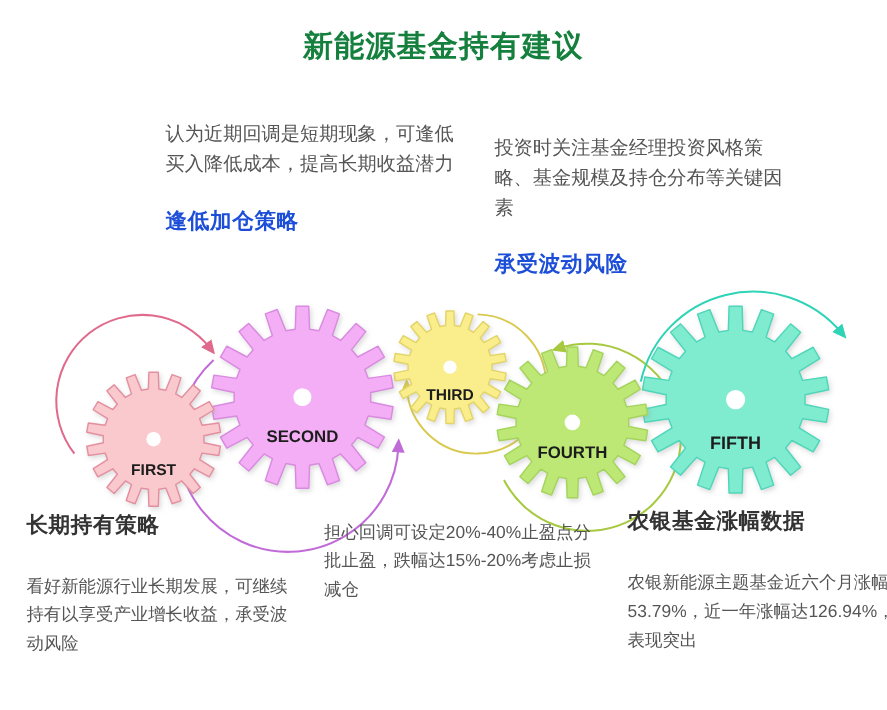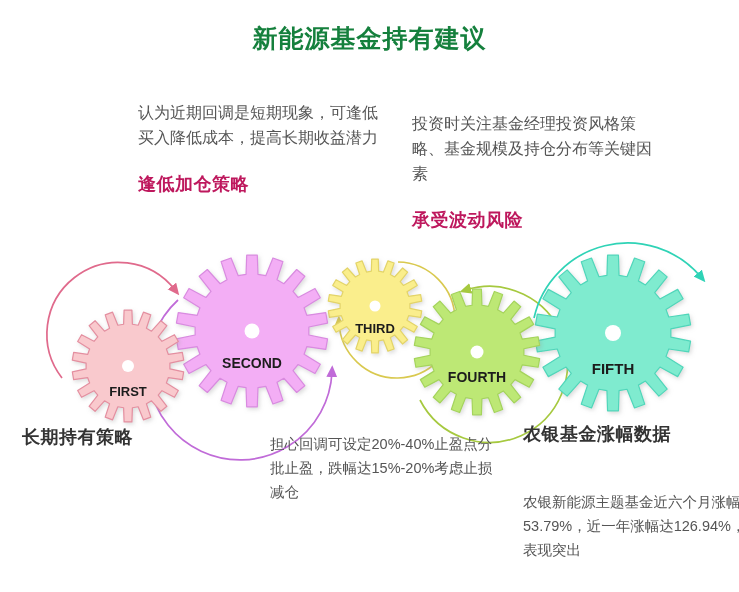--- a/index.html
+++ b/index.html
@@ -40,21 +40,21 @@
   }
   .top-block .body {
     font-size: 16px;
     line-height: 25px;
     color: #555555;
   }
   .top-block .heading {
     margin-top: 22px;
     font-size: 18px;
     font-weight: bold;
-    color: #be185d;
+    color: #1d4ed8;
     letter-spacing: 0.5px;
     font-family: Liberation Serif, serif;
   }
   #top-left  { left: 138px; top: 100px; }
   #top-right { left: 412px; top: 100px; margin-top: 11px; }
 
   
   #gear-layer {
     position: absolute;
     left: 0;
@@ -72,21 +72,21 @@
   
   .bottom-block {
     position: absolute;
     width: 230px;
   }
   .bottom-block .heading {
     font-size: 18px;
     font-weight: bold;
     color: #333333;
     letter-spacing: 0.5px;
-    margin-bottom: 44px;
+    margin-bottom: 28px;
   }
   .bottom-block .body {
     font-size: 14.5px;
     line-height: 24px;
     color: #555555;
   }
   #bottom-left   { left: 22px;  top: 425px; }
   #bottom-mid    { left: 270px; top: 432px; }
   #bottom-right  { left: 523px; top: 422px; }
 </style>
@@ -175,20 +175,21 @@
 
     <g filter="url(#soft-shadow)">
       <path class="gear-body" d="M123.61,324.23L124.09,310.14L131.91,310.14L132.39,324.23L138.16,325.25L143.44,312.17L150.78,314.84L146.41,328.25L151.49,331.18L160.92,320.70L166.90,325.72L158.21,336.82L161.98,341.31L174.43,334.69L178.33,341.45L166.37,348.92L168.37,354.42L182.34,352.45L183.69,360.15L169.90,363.07L169.90,368.93L183.69,371.85L182.34,379.55L168.37,377.58L166.37,383.08L178.33,390.55L174.43,397.31L161.98,390.69L158.21,395.18L166.90,406.28L160.92,411.30L151.49,400.82L146.41,403.75L150.78,417.16L143.44,419.83L138.16,406.75L132.39,407.77L131.91,421.86L124.09,421.86L123.61,407.77L117.84,406.75L112.56,419.83L105.22,417.16L109.59,403.75L104.51,400.82L95.08,411.30L89.10,406.28L97.79,395.18L94.02,390.69L81.57,397.31L77.67,390.55L89.63,383.08L87.63,377.58L73.66,379.55L72.31,371.85L86.10,368.93L86.10,363.07L72.31,360.15L73.66,352.45L87.63,354.42L89.63,348.92L77.67,341.45L81.57,334.69L94.02,341.31L97.79,336.82L89.10,325.72L95.08,320.70L104.51,331.18L109.59,328.25L105.22,314.84L112.56,312.17L117.84,325.25Z" fill="#F9C9CD" stroke="#E48FA0" stroke-width="1.2" stroke-linejoin="round"></path>
       <circle cx="128" cy="366" r="6" fill="#ffffff"></circle>
       <text class="gear-label" x="128" y="396" font-size="13">FIRST</text>
     </g>
   </svg>
 
   <div class="bottom-block" id="bottom-left">
     <div class="heading">长期持有策略</div>
+    <div class="body">看好新能源行业长期发展，可继续持有以享受产业增长收益，承受波动风险</div>
   </div>
 
   <div class="bottom-block" id="bottom-mid">
     <div class="body">担心回调可设定20%-40%止盈点分批止盈，跌幅达15%-20%考虑止损减仓</div>
   </div>
 
   <div class="bottom-block" id="bottom-right">
     <div class="heading">农银基金涨幅数据</div>
     <div class="body">农银新能源主题基金近六个月涨幅53.79%，近一年涨幅达126.94%，表现突出</div>
   </div>

